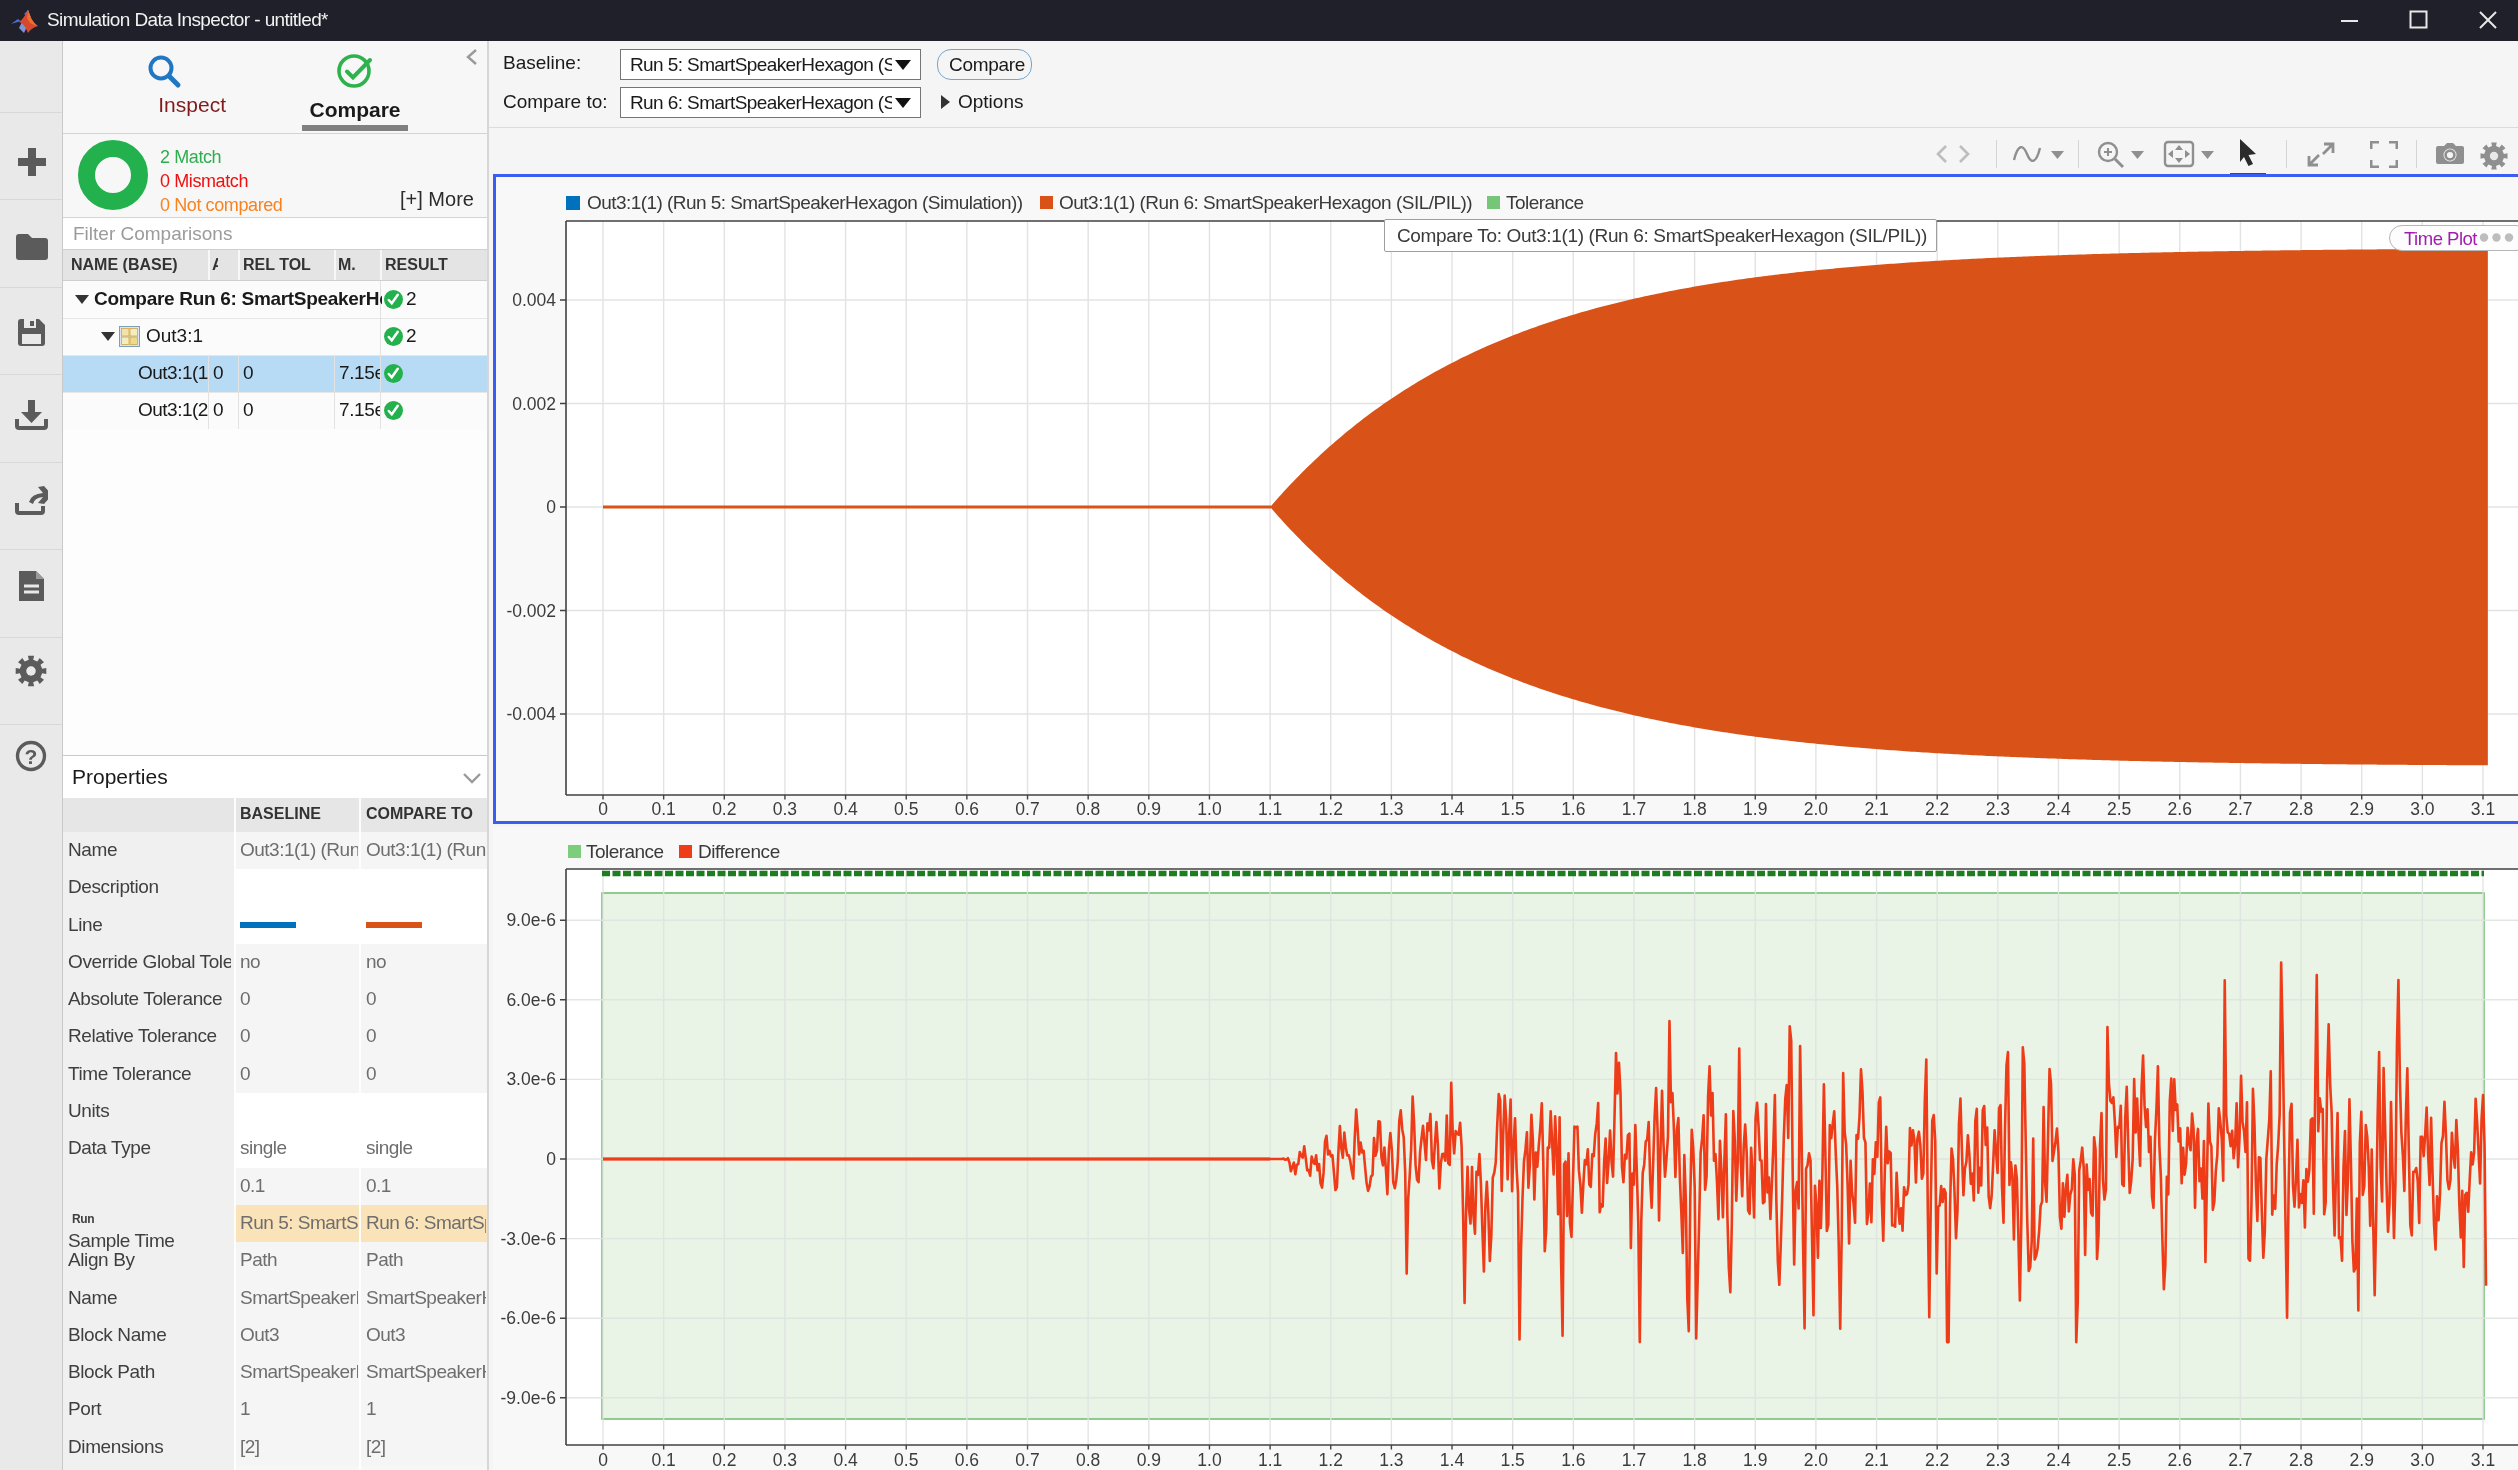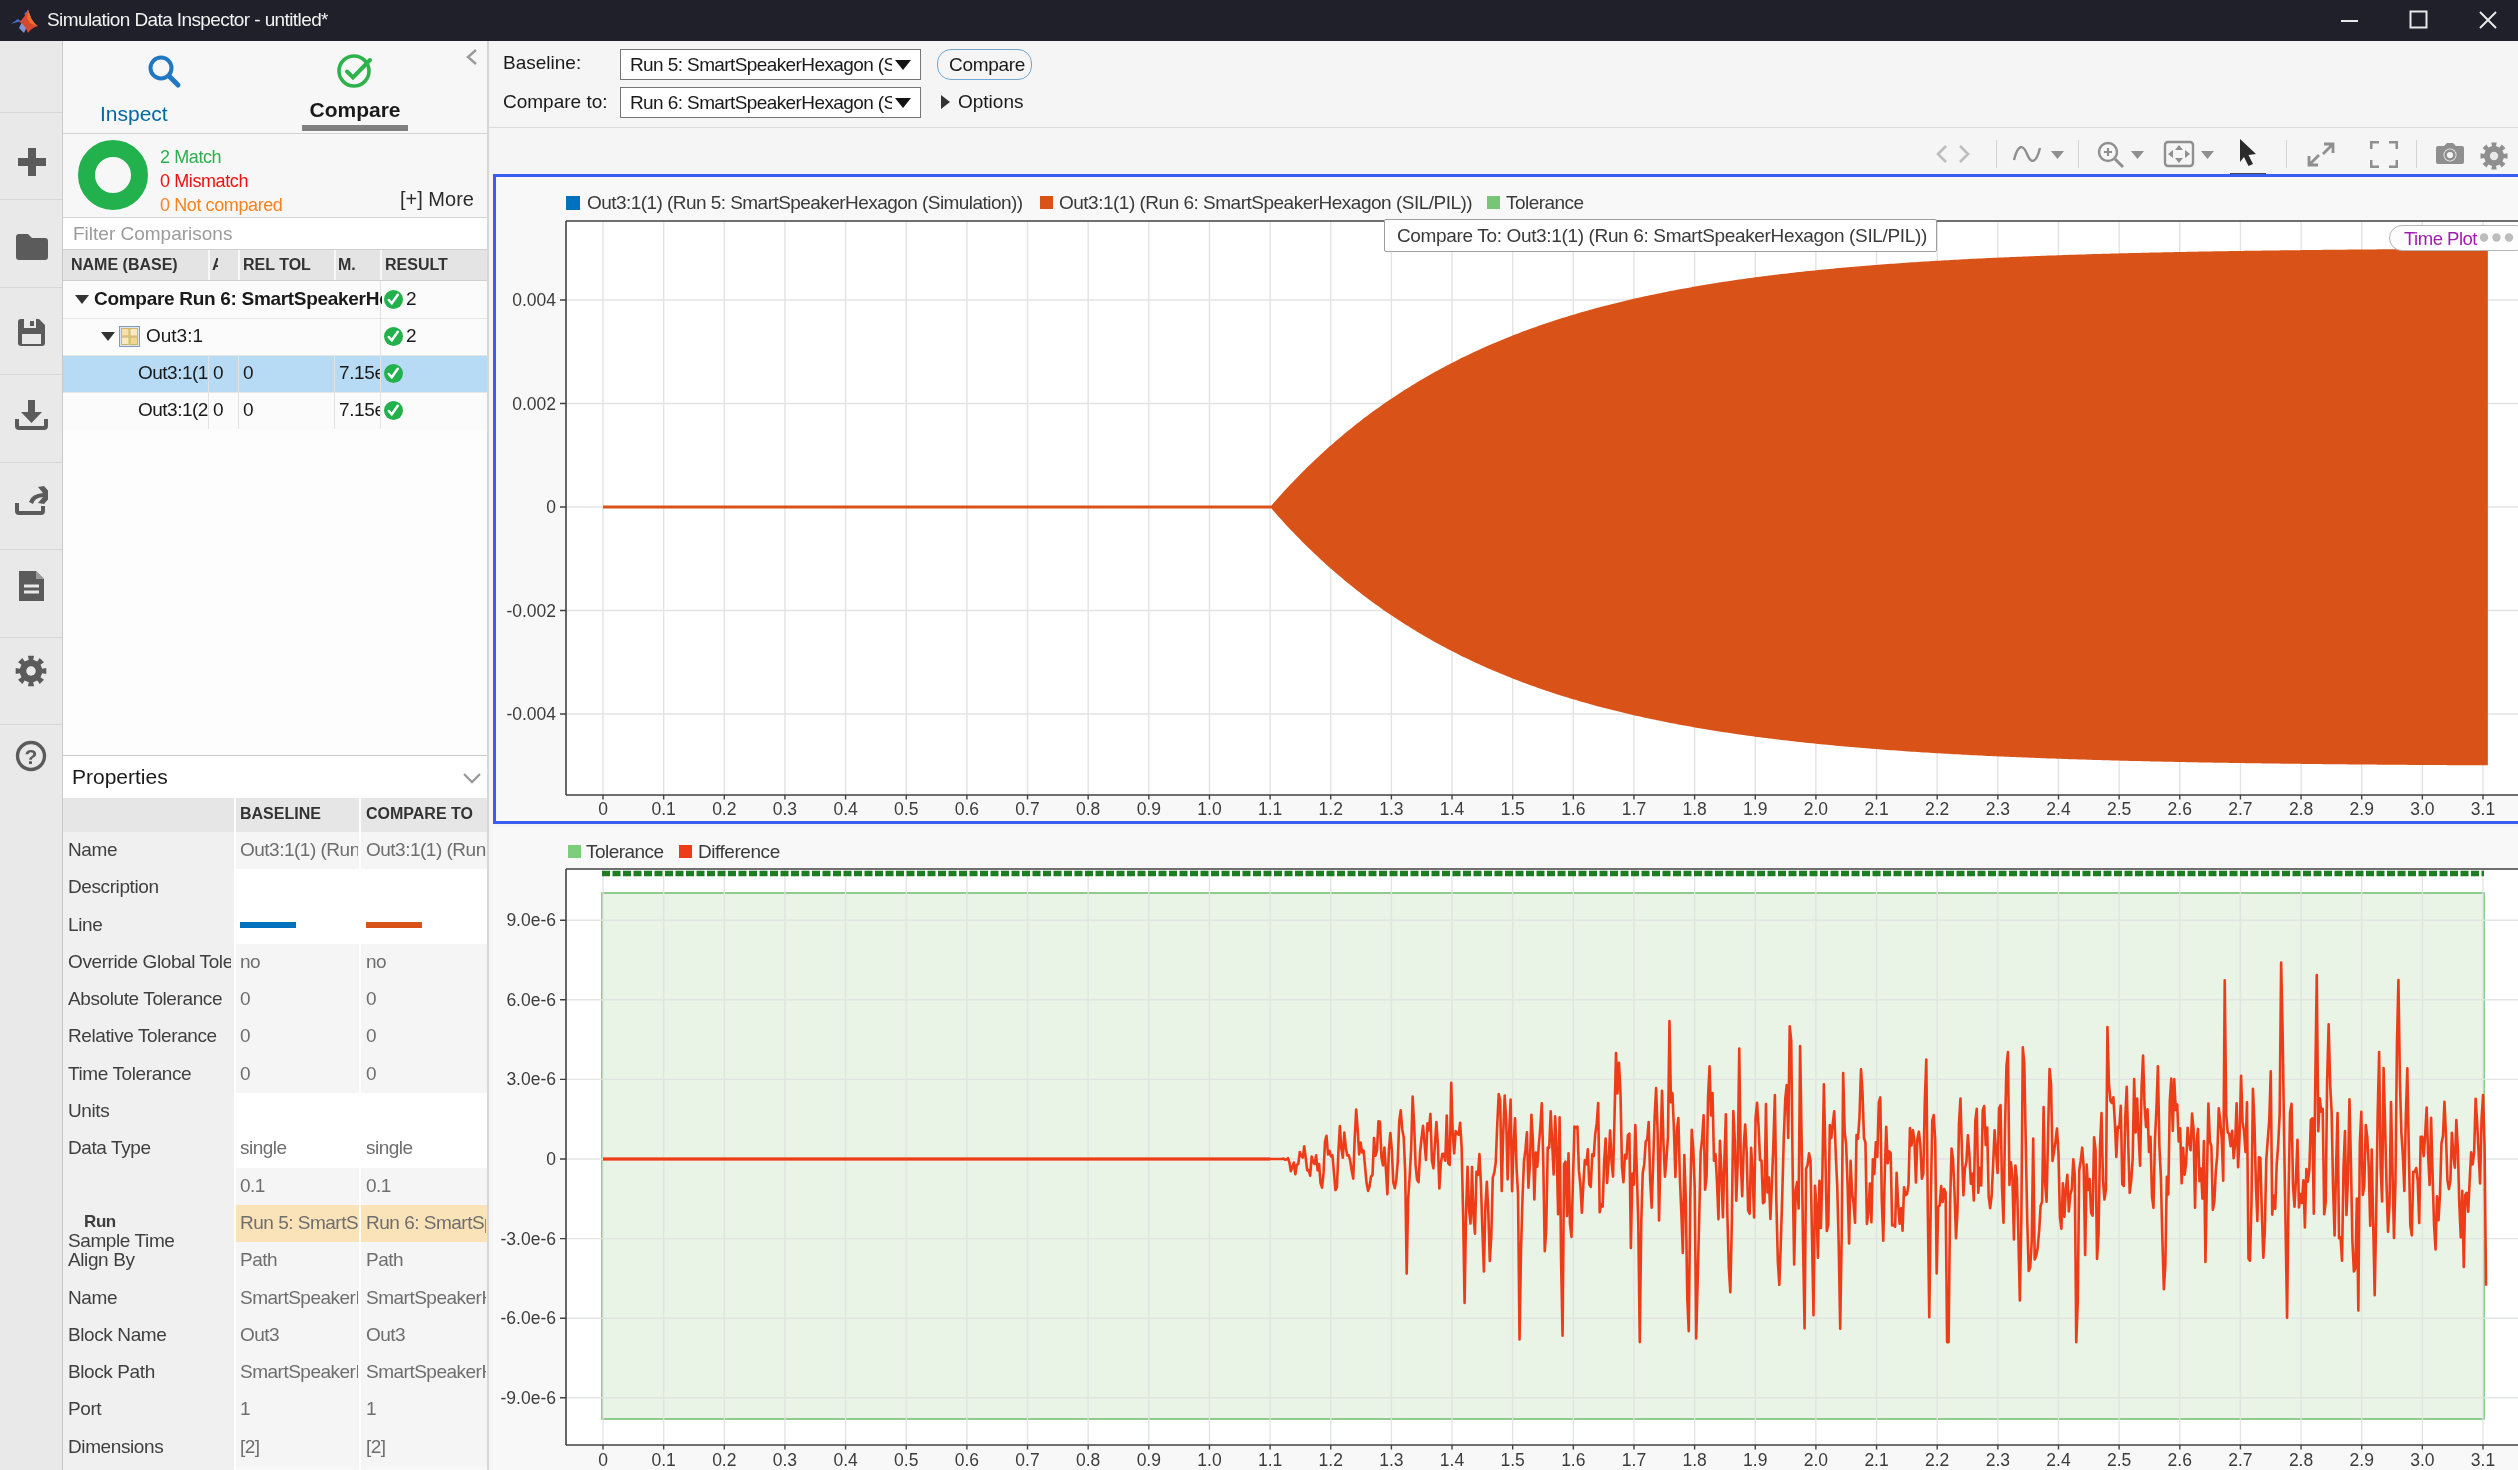--- a/index.html
+++ b/index.html
@@ -60,21 +60,21 @@
 <div class="abs" style="left:63px;top:41px;width:424px;height:1429px;background:#f7f7f7"></div>
 <div class="abs" style="left:487px;top:41px;width:2px;height:1429px;background:#d6d6d6"></div>
 <svg class="abs" style="left:146px;top:53px" width="36" height="36" viewBox="0 0 36 36">
     <circle cx="15" cy="15" r="10.5" stroke="#2277c3" stroke-width="4" fill="none"></circle>
     <path d="M23 23l9 9" stroke="#2277c3" stroke-width="5" stroke-linecap="round"></path>
   </svg>
 <svg class="abs" style="left:337px;top:53px" width="38" height="36" viewBox="0 0 38 36">
     <circle cx="17" cy="18" r="15" stroke="#2db24c" stroke-width="3.6" fill="none"></circle>
     <path d="M10 18.5l6 6L33 7" stroke="#2db24c" stroke-width="4" fill="none" stroke-linecap="round"></path>
   </svg>
-<div class="abs" style="left:100px;top:102px;width:126px;text-align:left;font-size:21px;color:#0369a1">Inspect</div>
+<div class="abs" style="left:100px;top:93px;width:126px;text-align:right;font-size:21px;color:#7f1d1d">Inspect</div>
 <div class="abs" style="left:292px;top:98px;width:126px;text-align:center;font-size:21px;font-weight:bold;color:#1a1a1a">Compare</div>
 <div class="abs" style="left:302px;top:125px;width:106px;height:6px;background:#808080"></div>
 <div class="abs" style="left:63px;top:133px;width:424px;height:1px;background:#d4d4d4"></div>
 <svg class="abs" style="left:465px;top:48px" width="14" height="18">
     <path d="M11 2L3 9l8 7" stroke="#9a9a9a" stroke-width="2.4" fill="none"></path>
   </svg>
 <svg class="abs" style="left:78px;top:140px" width="70" height="70" viewBox="0 0 70 70">
     <circle cx="35" cy="35" r="26.5" stroke="#23b14d" stroke-width="17" fill="none"></circle>
   </svg>
 <div class="abs" style="left:160px;top:147px;font-size:18px;letter-spacing:-0.4px;color:#2eae4e">2 Match</div>
@@ -200,21 +200,21 @@
 <div class="abs" style="left:68px;top:1137px;width:163px;overflow:hidden;white-space:nowrap;font-size:19px;letter-spacing:-0.4px;font-weight:normal;color:#3f3f3f">Data Type</div>
 <div class="abs" style="left:240px;top:1137px;width:118px;overflow:hidden;white-space:nowrap;font-size:19px;letter-spacing:-0.5px;color:#6e6e6e">single</div>
 <div class="abs" style="left:366px;top:1137px;width:120px;overflow:hidden;white-space:nowrap;font-size:19px;letter-spacing:-0.5px;color:#6e6e6e">single</div>
 <div class="abs" style="left:234px;top:1168px;width:126px;height:37px;background:#f5f5f5"></div>
 <div class="abs" style="left:360px;top:1168px;width:127px;height:37px;background:#f5f5f5"></div>
 <div class="abs" style="left:68px;top:1230px;width:163px;overflow:hidden;white-space:nowrap;font-size:19px;letter-spacing:-0.4px;font-weight:normal;color:#3f3f3f">Sample Time</div>
 <div class="abs" style="left:240px;top:1175px;width:118px;overflow:hidden;white-space:nowrap;font-size:19px;letter-spacing:-0.5px;color:#6e6e6e">0.1</div>
 <div class="abs" style="left:366px;top:1175px;width:120px;overflow:hidden;white-space:nowrap;font-size:19px;letter-spacing:-0.5px;color:#6e6e6e">0.1</div>
 <div class="abs" style="left:234px;top:1205px;width:126px;height:37px;background:#fbe3b9"></div>
 <div class="abs" style="left:360px;top:1205px;width:127px;height:37px;background:#fbe3b9"></div>
-<div class="abs" style="left:84px;top:1212px;width:163px;overflow:hidden;white-space:nowrap;font-size:17px;letter-spacing:-0.4px;font-weight:bold;color:#3f3f3f">Run</div>
+<div class="abs" style="left:72px;top:1212px;width:163px;overflow:hidden;white-space:nowrap;font-size:12px;letter-spacing:-0.4px;font-weight:bold;color:#3f3f3f">Run</div>
 <div class="abs" style="left:240px;top:1212px;width:118px;overflow:hidden;white-space:nowrap;font-size:19px;letter-spacing:-0.5px;color:#6e6e6e">Run 5: SmartSp</div>
 <div class="abs" style="left:366px;top:1212px;width:120px;overflow:hidden;white-space:nowrap;font-size:19px;letter-spacing:-0.5px;color:#6e6e6e">Run 6: SmartSp</div>
 <div class="abs" style="left:234px;top:1242px;width:126px;height:38px;background:#f5f5f5"></div>
 <div class="abs" style="left:360px;top:1242px;width:127px;height:38px;background:#f5f5f5"></div>
 <div class="abs" style="left:68px;top:1249px;width:163px;overflow:hidden;white-space:nowrap;font-size:19px;letter-spacing:-0.4px;font-weight:normal;color:#3f3f3f">Align By</div>
 <div class="abs" style="left:240px;top:1249px;width:118px;overflow:hidden;white-space:nowrap;font-size:19px;letter-spacing:-0.5px;color:#6e6e6e">Path</div>
 <div class="abs" style="left:366px;top:1249px;width:120px;overflow:hidden;white-space:nowrap;font-size:19px;letter-spacing:-0.5px;color:#6e6e6e">Path</div>
 <div class="abs" style="left:234px;top:1280px;width:126px;height:37px;background:#f5f5f5"></div>
 <div class="abs" style="left:360px;top:1280px;width:127px;height:37px;background:#f5f5f5"></div>
 <div class="abs" style="left:68px;top:1287px;width:163px;overflow:hidden;white-space:nowrap;font-size:19px;letter-spacing:-0.4px;font-weight:normal;color:#3f3f3f">Name</div>

